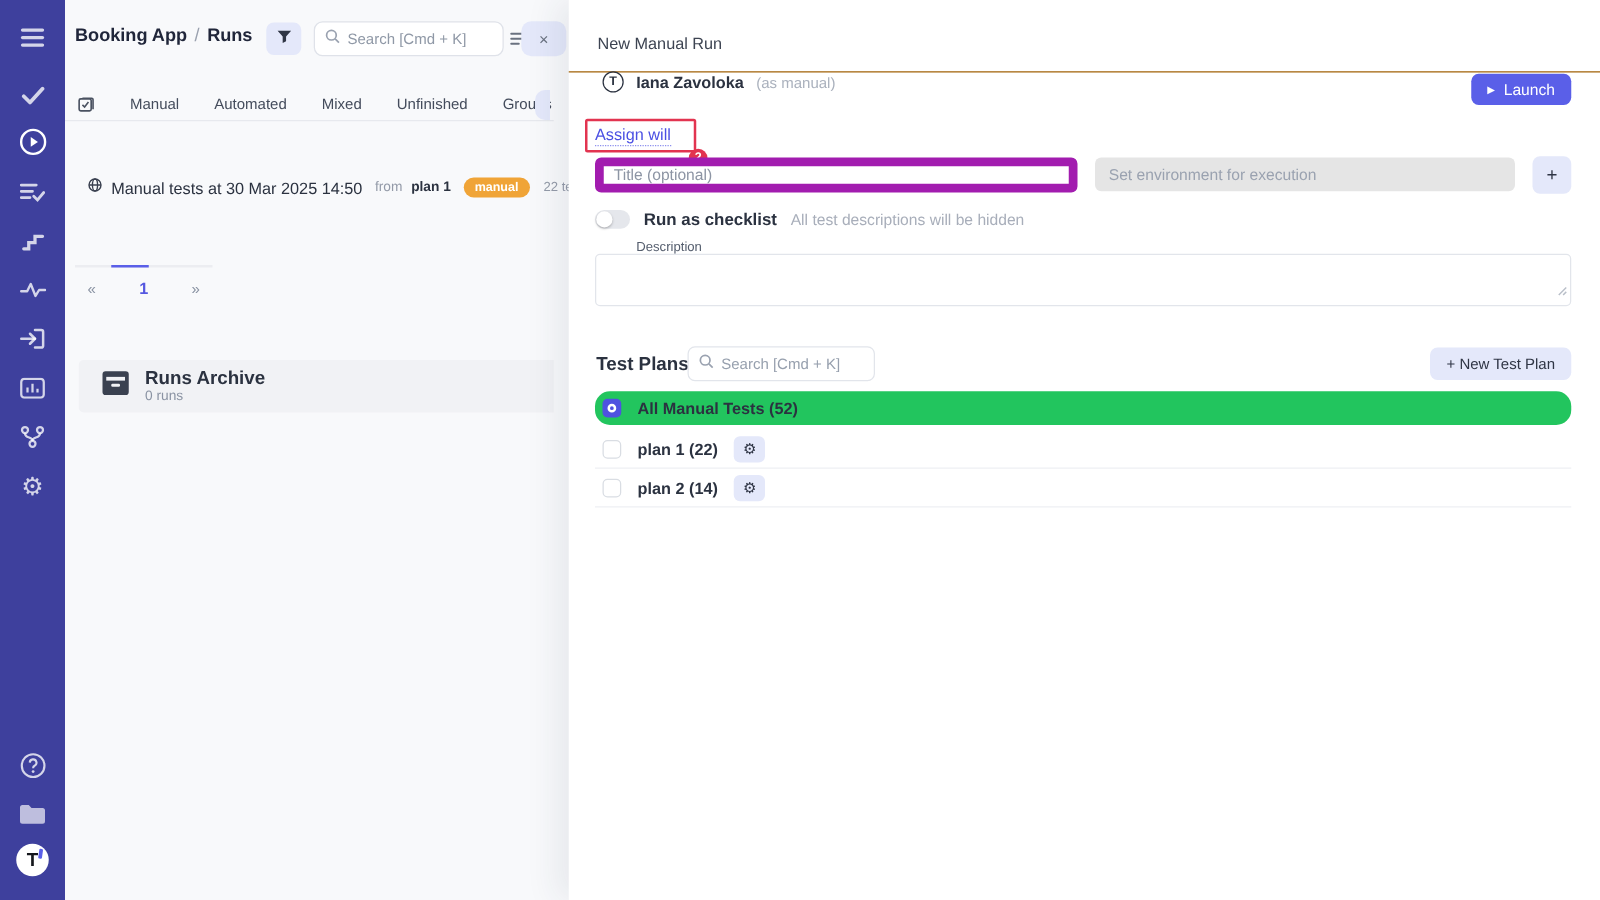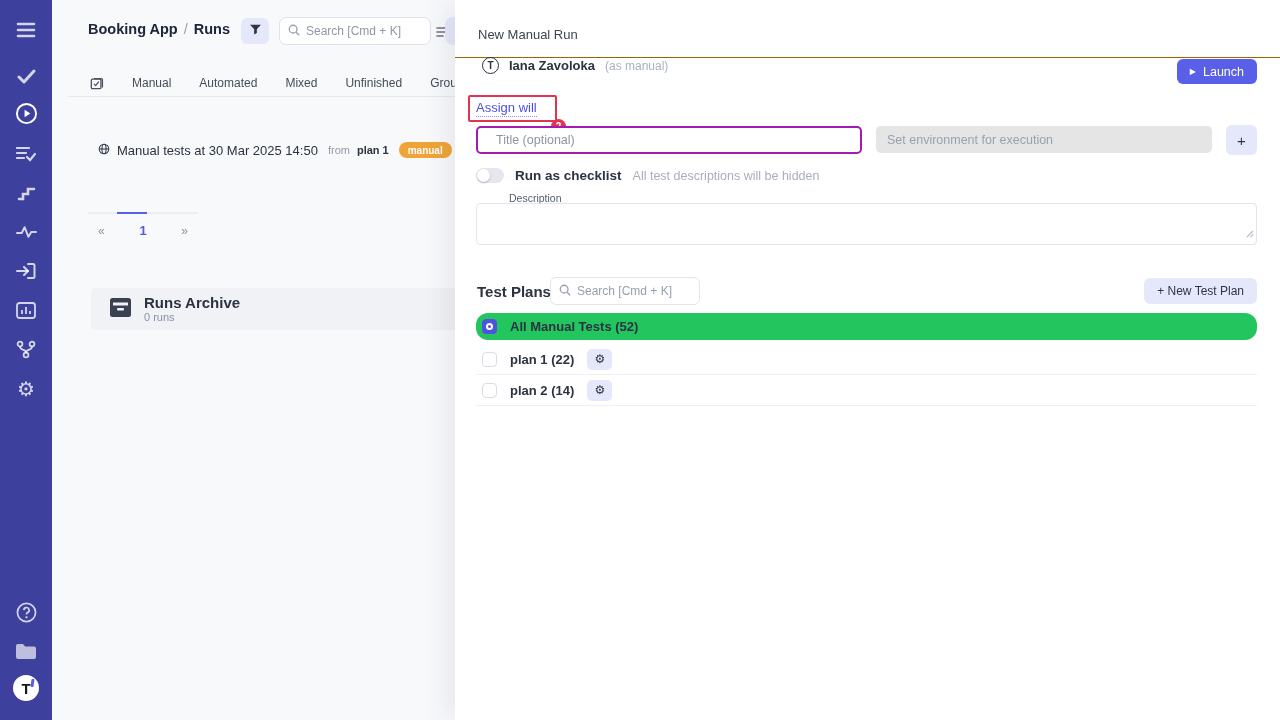--- a/index.html
+++ b/index.html
@@ -11,21 +11,21 @@
   .sidebar { position:absolute; left:0; top:0; width:52px; height:720px; background:#3e409d; z-index:3; }
   .side-icon { position:absolute; left:0; width:52px; height:24px; display:flex; align-items:center; justify-content:center;
                color:rgba(255,255,255,.78); cursor:pointer; }
   .side-icon svg { display:block; }
   .side-icon.active { color:#ffffff; }
   .logo-circle { position:relative; width:26px; height:26px; border-radius:50%; background:#fff; display:flex; align-items:center; justify-content:center; }
   .logo-t { color:#15171c; font-weight:800; font-size:15px; line-height:1; }
   .logo-accent { position:absolute; right:5px; top:4px; width:3px; height:8px; background:#5a5fe8; border-radius:1px; transform:rotate(8deg); }
 
   
-  .left-panel { position:absolute; left:68px; top:0; width:436px; height:720px; background:#f8f9fb; z-index:1; }
+  .left-panel { position:absolute; left:40px; top:0; width:436px; height:720px; background:#f8f9fb; z-index:1; }
   .breadcrumb { position:absolute; left:20px; top:21px; font-size:14.5px; color:#20263a; font-weight:700; display:flex; gap:6px; align-items:baseline; }
   .crumb-sep { color:#9aa1af; font-weight:400; }
   .filter-btn { position:absolute; left:173px; top:18px; width:28px; height:26px; background:#e4e8fa; border:none; border-radius:6px;
                 display:flex; align-items:center; justify-content:center; cursor:pointer; }
   .search-box { position:absolute; left:211px; top:17px; width:152px; height:28px; background:#fff; border:1px solid #dfe2e9; border-radius:7px;
                 display:flex; align-items:center; padding:0 8px; gap:6px; }
   .search-box input { border:none; outline:none; width:100%; font-size:12px; color:#3c4453; background:transparent; font-family:inherit; }
   .search-box input::placeholder { color:#8f98a6; }
   .sliders-icon { position:absolute; left:368px; top:24px; color:#6a7280; }
   .panel-close-btn { position:absolute; left:377px; top:17px; width:36px; height:28px; background:#e4e8fa; border:none; border-radius:8px;
@@ -75,22 +75,22 @@
   .launch-btn { position:absolute; right:23px; top:59px; height:25px; padding:0 13px; background:#5a5fe8; border:none; border-radius:6px;
                 color:#fff; font-size:12.5px; font-family:inherit; cursor:pointer; display:flex; align-items:center; gap:7px; }
   .launch-play { font-size:8px; line-height:1; }
 
   .assign-link { position:absolute; left:21px; top:100px; font-size:13px; color:#4b50e3; border-bottom:1px dotted #8d90ee;
                  padding-bottom:1px; cursor:pointer; }
   .annotation-box { position:absolute; left:13px; top:95px; width:89px; height:27px; border:2px solid #e23450; border-radius:2px; pointer-events:none; }
   .annotation-badge { position:absolute; left:96px; top:119px; width:15px; height:15px; border-radius:50%; background:#e23450;
                       color:#fff; font-size:10px; font-weight:700; display:flex; align-items:center; justify-content:center; }
 
-  .title-input { position:absolute; left:21px; top:126px; width:386px; height:28px; border:2px solid #a21caf; border-radius:5px;
-                 padding:0 18px; font-size:12.5px; color:#c2410c; font-family:inherit; outline:none; background:#fff; }
+  .title-input { position:absolute; left:21px; top:126px; width:386px; height:28px; border:7px solid #a21caf; border-radius:5px;
+                 padding:0 8px; font-size:12.5px; color:#c2410c; font-family:inherit; outline:none; background:#fff; }
   .title-input::placeholder { color:#8d95a4; }
   .env-input { position:absolute; left:421px; top:126px; width:336px; height:27px; border:none; border-radius:5px; background:#e5e5e5;
                padding:0 11px; font-size:12.5px; color:#3c4453; font-family:inherit; outline:none; }
   .env-input::placeholder { color:#9aa2b0; }
   .plus-btn { position:absolute; left:771px; top:125px; width:31px; height:30px; background:#e4e8fa; border:none; border-radius:6px;
               font-size:15px; color:#2f3545; cursor:pointer; font-family:inherit; }
 
   .checklist-row { position:absolute; left:21px; top:168px; display:flex; align-items:center; gap:11px; }
   .toggle { position:relative; width:28px; height:15px; background:#e5e7ec; border-radius:999px; cursor:pointer; }
   .toggle-knob { position:absolute; left:1px; top:1px; width:13px; height:13px; background:#fff; border-radius:50%;

